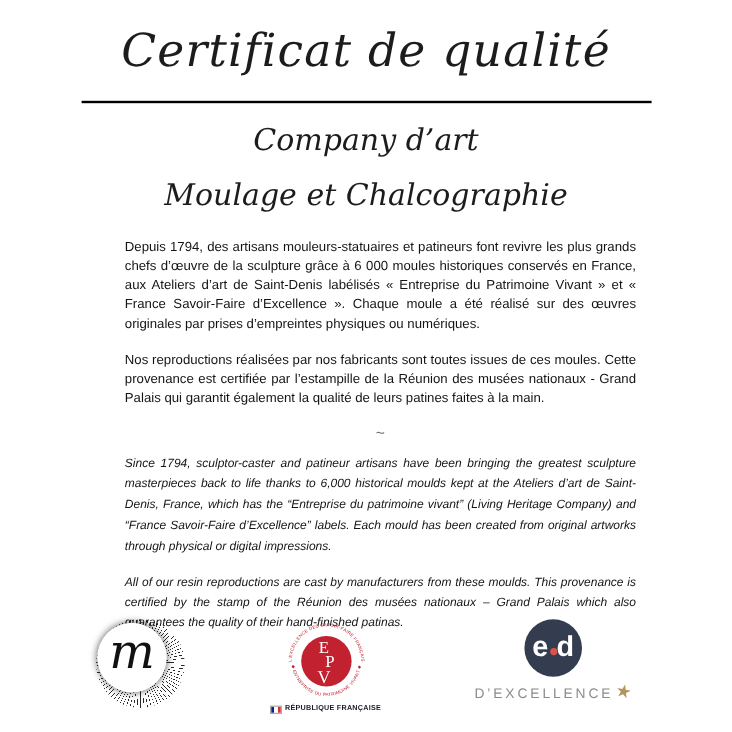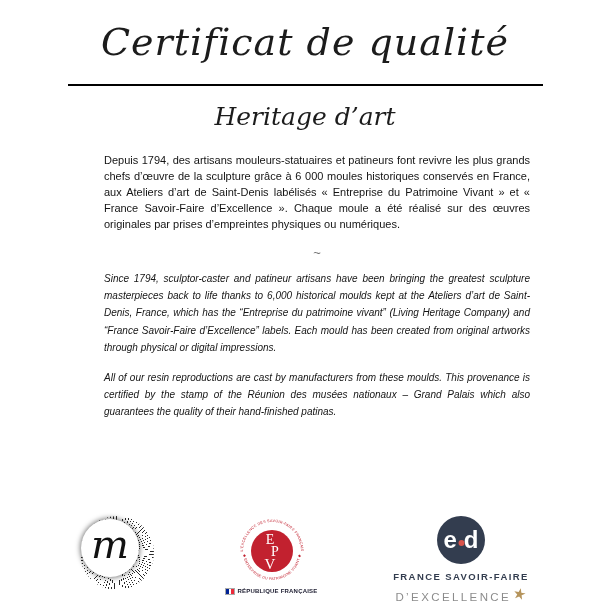--- a/index.html
+++ b/index.html
@@ -163,24 +163,26 @@
 </style>
 </head>
 <body>
 
 <div class="page">
 
   <h1 class="script title">Certificat de qualité</h1>
 
   <hr class="rule">
 
-  <h2 class="script h-script h1s">Heritage d’art</h2>
+  <h2 class="script h-script h1s">Company d’art</h2>
+  <h2 class="script h-script h2s">Moulage et Chalcographie</h2>
 
   <div class="content">
     <p class="para">Depuis 1794, des artisans mouleurs-statuaires et patineurs font revivre les plus grands chefs d’œuvre de la sculpture grâce à 6 000 moules historiques conservés en France, aux Ateliers d’art de Saint-Denis labélisés « Entreprise du Patrimoine Vivant » et « France Savoir-Faire d’Excellence ». Chaque moule a été réalisé sur des œuvres originales par prises d’empreintes physiques ou numériques.</p>
+    <p class="para">Nos reproductions réalisées par nos fabricants sont toutes issues de ces moules. Cette provenance est certifiée par l’estampille de la Réunion des musées nationaux - Grand Palais qui garantit également la qualité de leurs patines faites à la main.</p>
     <div class="tilde">~</div>
     <p class="para para-en">Since 1794, sculptor-caster and patineur artisans have been bringing the greatest sculpture masterpieces back to life thanks to 6,000 historical moulds kept at the Ateliers d’art de Saint-Denis, France, which has the “Entreprise du patrimoine vivant” (Living Heritage Company) and “France Savoir-Faire d’Excellence” labels. Each mould has been created from original artworks through physical or digital impressions.</p>
     <p class="para para-en">All of our resin reproductions are cast by manufacturers from these moulds. This provenance is certified by the stamp of the Réunion des musées nationaux – Grand Palais which also guarantees the quality of their hand-finished patinas.</p>
   </div>
 
   <div class="logo-row">
 
     <div class="logo-rmn">
       <div class="rmn-burst"></div>
       <div class="rmn-circle">
@@ -212,21 +214,20 @@
         <span>RÉPUBLIQUE FRANÇAISE</span>
       </div>
     </div>
 
     <div class="logo-ed">
       <div class="ed-circle" style="background:#333D4F">
         <span class="ed-letter">e</span>
         <span class="ed-dot" style="background:#D9534A"></span>
         <span class="ed-letter">d</span>
       </div>
-      <div class="ed-line1" style="color:#333D4F">FRANCE SAVOIR-FAIRE</div>
       <div class="ed-line2" style="color:#8C8C8C">
         <span>D’EXCELLENCE</span>
         <span class="ed-star" style="color:#B5945C">★</span>
       </div>
     </div>
 
   </div>
 </div>
 
 </body></html>

